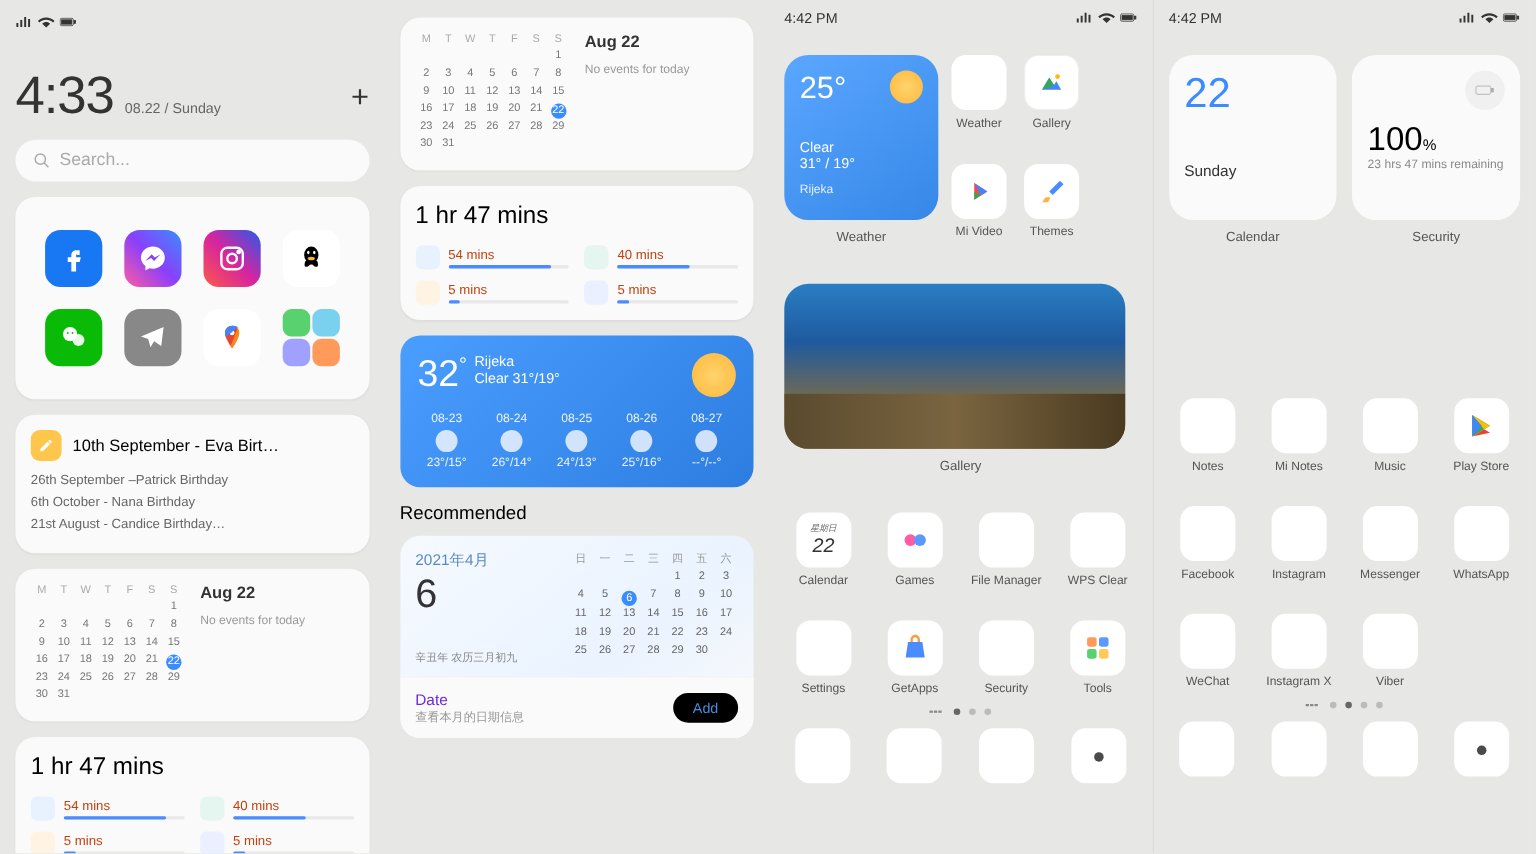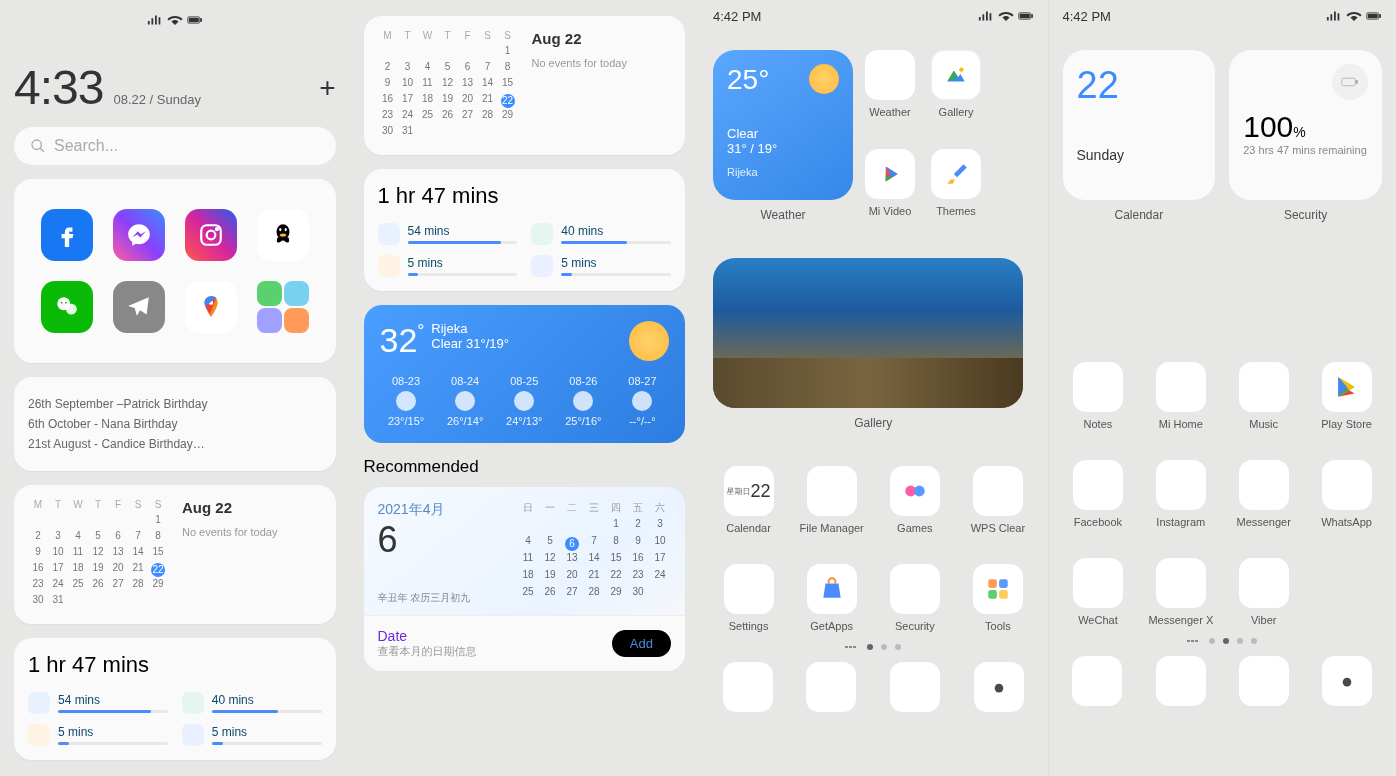--- a/index.html
+++ b/index.html
@@ -3,21 +3,21 @@
 <meta charset="utf-8">
 <style>
 * { box-sizing: border-box; margin: 0; padding: 0; font-family: -apple-system, BlinkMacSystemFont, "Segoe UI", Helvetica, Arial, sans-serif; }
 body { width: 1396px; height: 776px; background: #e7e7e5; display: flex; overflow: hidden; }
 .panel { height: 776px; background: #e7e7e5; position: relative; overflow: hidden; }
 .p1 { width: 350px; padding: 10px 14px; }
 .p2 { width: 350px; padding: 10px 14px; }
 .p3 { width: 349px; padding: 6px 14px 10px; }
 .p4 { width: 349px; padding: 6px 14px 10px; border-left: 1px solid #ddd; }
 
-.status-row { display: flex; justify-content: center; align-items: center; gap: 6px; font-size: 12px; color: #333; height: 20px; }
+.status-row { display: flex; justify-content: flex-start; align-items: center; gap: 6px; font-size: 12px; color: #333; height: 20px; }
 .status-row .time { flex: 1; text-align: left; font-size: 13px; color: #333; }
 .sb-icons { display: flex; gap: 4px; align-items: center; }
 .sb-icons svg { width: 16px; height: 12px; }
 
 .card { background: #fafafa; border-radius: 18px; padding: 14px; margin-bottom: 14px; box-shadow: 0 1px 2px rgba(0,0,0,0.04); }
 
 .clock-row { display: flex; align-items: baseline; gap: 10px; margin-top: 30px; margin-bottom: 12px; }
 .clock-big { font-size: 48px; font-weight: 300; color: #333; letter-spacing: -1px; }
 .clock-sub { font-size: 13px; color: #666; }
 .plus-btn { margin-left: auto; font-size: 28px; font-weight: 300; color: #333; cursor: pointer; align-self: center; }
@@ -45,21 +45,21 @@
 .cal-grid .days .sel { background: #3b8cff; color: #fff; border-radius: 50%; width: 14px; height: 14px; line-height: 14px; margin: auto; }
 .cal-side { flex: 1; }
 .cal-side .date { font-size: 15px; font-weight: 600; color: #333; margin-bottom: 10px; }
 .cal-side .no-ev { font-size: 11px; color: #999; }
 
 .usage-title { font-size: 22px; font-weight: 400; margin-bottom: 14px; }
 .usage-grid { display: grid; grid-template-columns: 1fr 1fr; gap: 10px 14px; }
 .usage-item { display: flex; align-items: center; gap: 8px; }
 .usage-item .ui-icon { width: 22px; height: 22px; border-radius: 6px; flex-shrink: 0; }
 .usage-item .ui-body { flex: 1; }
-.usage-item .ui-label { font-size: 12px; color: #0c4a6e; }
+.usage-item .ui-label { font-size: 12px; color: #c2410c; }
 .usage-item .ui-bar { height: 3px; background: #e8e8e8; border-radius: 2px; margin-top: 3px; }
 .usage-item .ui-fill { height: 100%; border-radius: 2px; }
 
 .wx-card { background: linear-gradient(135deg, #4a9eff, #2d7de0); color: #fff; border-radius: 18px; padding: 16px; margin-bottom: 14px; }
 .wx-top { display: flex; align-items: flex-start; gap: 14px; }
 .wx-temp { font-size: 34px; font-weight: 300; position: relative; }
 .wx-temp::after { content: "°"; position: absolute; font-size: 18px; top: 0; }
 .wx-info { flex: 1; font-size: 13px; }
 .wx-sun { width: 40px; height: 40px; background: radial-gradient(circle, #ffd36b, #ffb83d); border-radius: 50%; }
 .wx-fc { display: grid; grid-template-columns: repeat(5, 1fr); gap: 6px; margin-top: 14px; text-align: center; font-size: 11px; }
@@ -122,21 +122,21 @@
 .ic-tg { background: #888; }
 .ic-maps { background: #fff; }
 .ic-wh { background: #fff; border: 1px solid #eee; }
 .ic-wh-mini { width: 48px; height: 48px; border-radius: 12px; background: #ffc64d; display: flex; align-items: center; justify-content: center; font-size: 15px; color: #fff; flex-direction: column; }
 .ic-mv { background: #fff; }
 .ic-th { background: #fff; }
 .ic-notes { background: #ffc64d; }
 .ic-miho { background: #28d17c; }
 .ic-music { background: #ff4444; }
 .ic-ps { background: #fff; }
-.ic-cal { background: #fff; color: #333; flex-direction: row; }
+.ic-cal { background: #fff; color: #333; flex-direction: column; font-style: italic; }
 .ic-games { background: #fff; }
 .ic-fm { background: #4a8cff; }
 .ic-wps { background: #fff; color: #d9372b; }
 .ic-wa { background: #25d366; }
 .ic-set { background: #a8a8a8; }
 .ic-ga { background: #fff; }
 .ic-secu { background: #20c960; }
 .ic-tools { background: #fff; }
 .ic-vib { background: #7360f2; }
 .ic-phone { background: #30c254; }
@@ -231,20 +231,28 @@
       <div class="app-subicons">
           <div style="background:#5ad16f"></div>
           <div style="background:#7ad0ef"></div>
           <div style="background:#a0a0ff"></div>
           <div style="background:#ff9a5a"></div>
         </div>
     </div>
   </div>
 
   <div class="card notes-card">
+    <div class="nh">
+      <div class="nh-icon">
+          <svg width="14" height="14" viewBox="0 0 24 24" fill="#fff">
+            <path d="M3 17.25V21h3.75L17.81 9.94l-3.75-3.75L3 17.25zM20.71 7.04a1 1 0 000-1.41l-2.34-2.34a1 1 0 00-1.41 0l-1.83 1.83 3.75 3.75 1.83-1.83z"></path>
+          </svg>
+        </div>
+      <div class="nh-title">10th September - Eva Birt…</div>
+    </div>
     <div class="note-line">26th September –Patrick Birthday</div>
     <div class="note-line">6th October - Nana Birthday</div>
     <div class="note-line">21st August - Candice Birthday…</div>
   </div>
 
   <div class="card cal-widget">
     <div class="cal-grid" id="cal1">
         <div class="hdr">
           <div>M</div>
           <div>T</div>
@@ -619,35 +627,35 @@
 
   <div class="p3-grid" style="margin-top:36px" id="p3apps">
       <div class="app-item">
         <div class="app-icon ic-cal">
           <div style="font-size:8px;color:#666">星期日</div>
           <div style="font-size:18px;font-weight:500;color:#333">22</div>
         </div>
         <span class="app-label">Calendar</span>
       </div>
       <div class="app-item">
-        <div class="app-icon ic-fm">
-          <svg class="glyph" viewBox="0 0 24 24" fill="#fff">
-            <path d="M10 4H4a2 2 0 00-2 2v12a2 2 0 002 2h16a2 2 0 002-2V8a2 2 0 00-2-2h-8l-2-2z"></path>
-          </svg>
-        </div>
-        <span class="app-label">File Manager</span>
-      </div>
-      <div class="app-item">
         <div class="app-icon ic-games">
           <svg class="glyph" viewBox="0 0 24 24">
             <circle cx="8" cy="12" r="5" fill="#ff5ca1"></circle>
             <circle cx="16" cy="12" r="5" fill="#5a9aff"></circle>
           </svg>
         </div>
         <span class="app-label">Games</span>
+      </div>
+      <div class="app-item">
+        <div class="app-icon ic-fm">
+          <svg class="glyph" viewBox="0 0 24 24" fill="#fff">
+            <path d="M10 4H4a2 2 0 00-2 2v12a2 2 0 002 2h16a2 2 0 002-2V8a2 2 0 00-2-2h-8l-2-2z"></path>
+          </svg>
+        </div>
+        <span class="app-label">File Manager</span>
       </div>
       <div class="app-item">
         <div class="app-icon ic-wps">
           <div style="font-size:15px;font-weight:500;color:#fff">W</div>
         </div>
         <span class="app-label">WPS Clear</span>
       </div>
       <div class="app-item">
         <div class="app-icon ic-set">
           <svg class="glyph" viewBox="0 0 24 24" fill="#fff">
@@ -780,21 +788,21 @@
           </svg>
         </div>
         <span class="app-label">Notes</span>
       </div>
       <div class="app-item">
         <div class="app-icon ic-miho">
           <svg class="glyph" viewBox="0 0 24 24" fill="#fff">
             <path d="M12 3l9 8h-3v9h-4v-6h-4v6H6v-9H3z"></path>
           </svg>
         </div>
-        <span class="app-label">Mi Home</span>
+        <span class="app-label">Mi Notes</span>
       </div>
       <div class="app-item">
         <div class="app-icon ic-music">
           <svg class="glyph" viewBox="0 0 24 24" fill="#fff">
             <path d="M12 3v10.55A4 4 0 1014 17V7h4V3h-6z"></path>
           </svg>
         </div>
         <span class="app-label">Music</span>
       </div>
       <div class="app-item">
@@ -850,21 +858,21 @@
           </svg>
         </div>
         <span class="app-label">WeChat</span>
       </div>
       <div class="app-item">
         <div class="app-icon ic-tg">
           <svg class="glyph" viewBox="0 0 24 24" fill="#fff">
             <path d="M21 3L2 11l6 2 2 7 3-5 6 4 2-16z"></path>
           </svg>
         </div>
-        <span class="app-label">Messenger X</span>
+        <span class="app-label">Instagram X</span>
       </div>
       <div class="app-item">
         <div class="app-icon ic-vib">
           <svg class="glyph" viewBox="0 0 24 24" fill="#fff">
             <path d="M17 2H7a3 3 0 00-3 3v12a3 3 0 003 3h2l3 3 3-3h2a3 3 0 003-3V5a3 3 0 00-3-3zM9 7c.5 0 1 .5 1 1s-.5 1-1 1-1-.5-1-1 .5-1 1-1zm6.5 9c-3.6 0-6.5-2.9-6.5-6.5 0-.3.2-.5.5-.5h1.5c.3 0 .5.2.5.5 0 .6.1 1.2.3 1.7.1.2 0 .4-.1.5l-.9.9c.8 1.5 2 2.7 3.5 3.5l.9-.9c.1-.1.3-.2.5-.1.5.2 1.1.3 1.7.3.3 0 .5.2.5.5v1.5c.1.4-.1.6-.4.6z"></path>
           </svg>
         </div>
         <span class="app-label">Viber</span>
       </div>
     </div>

